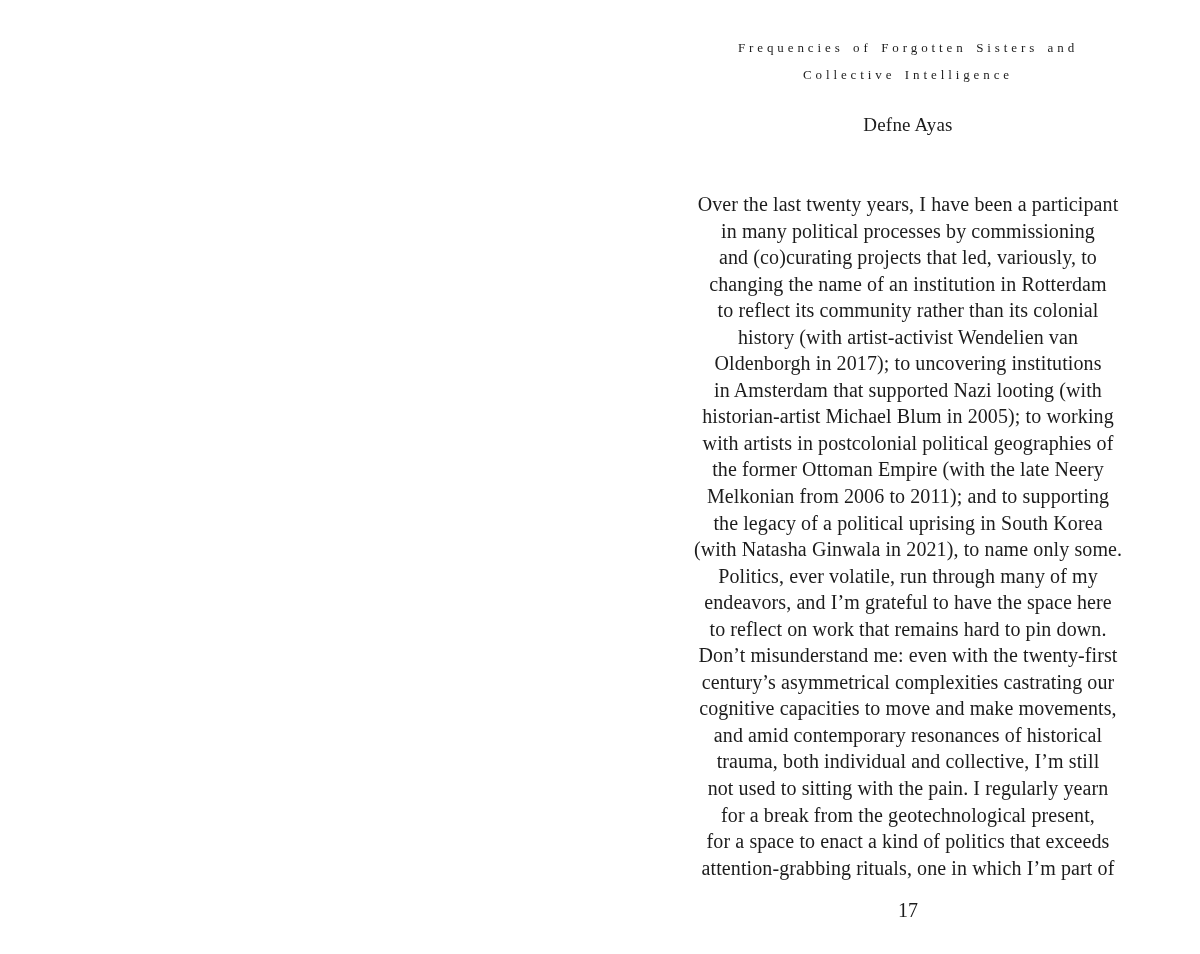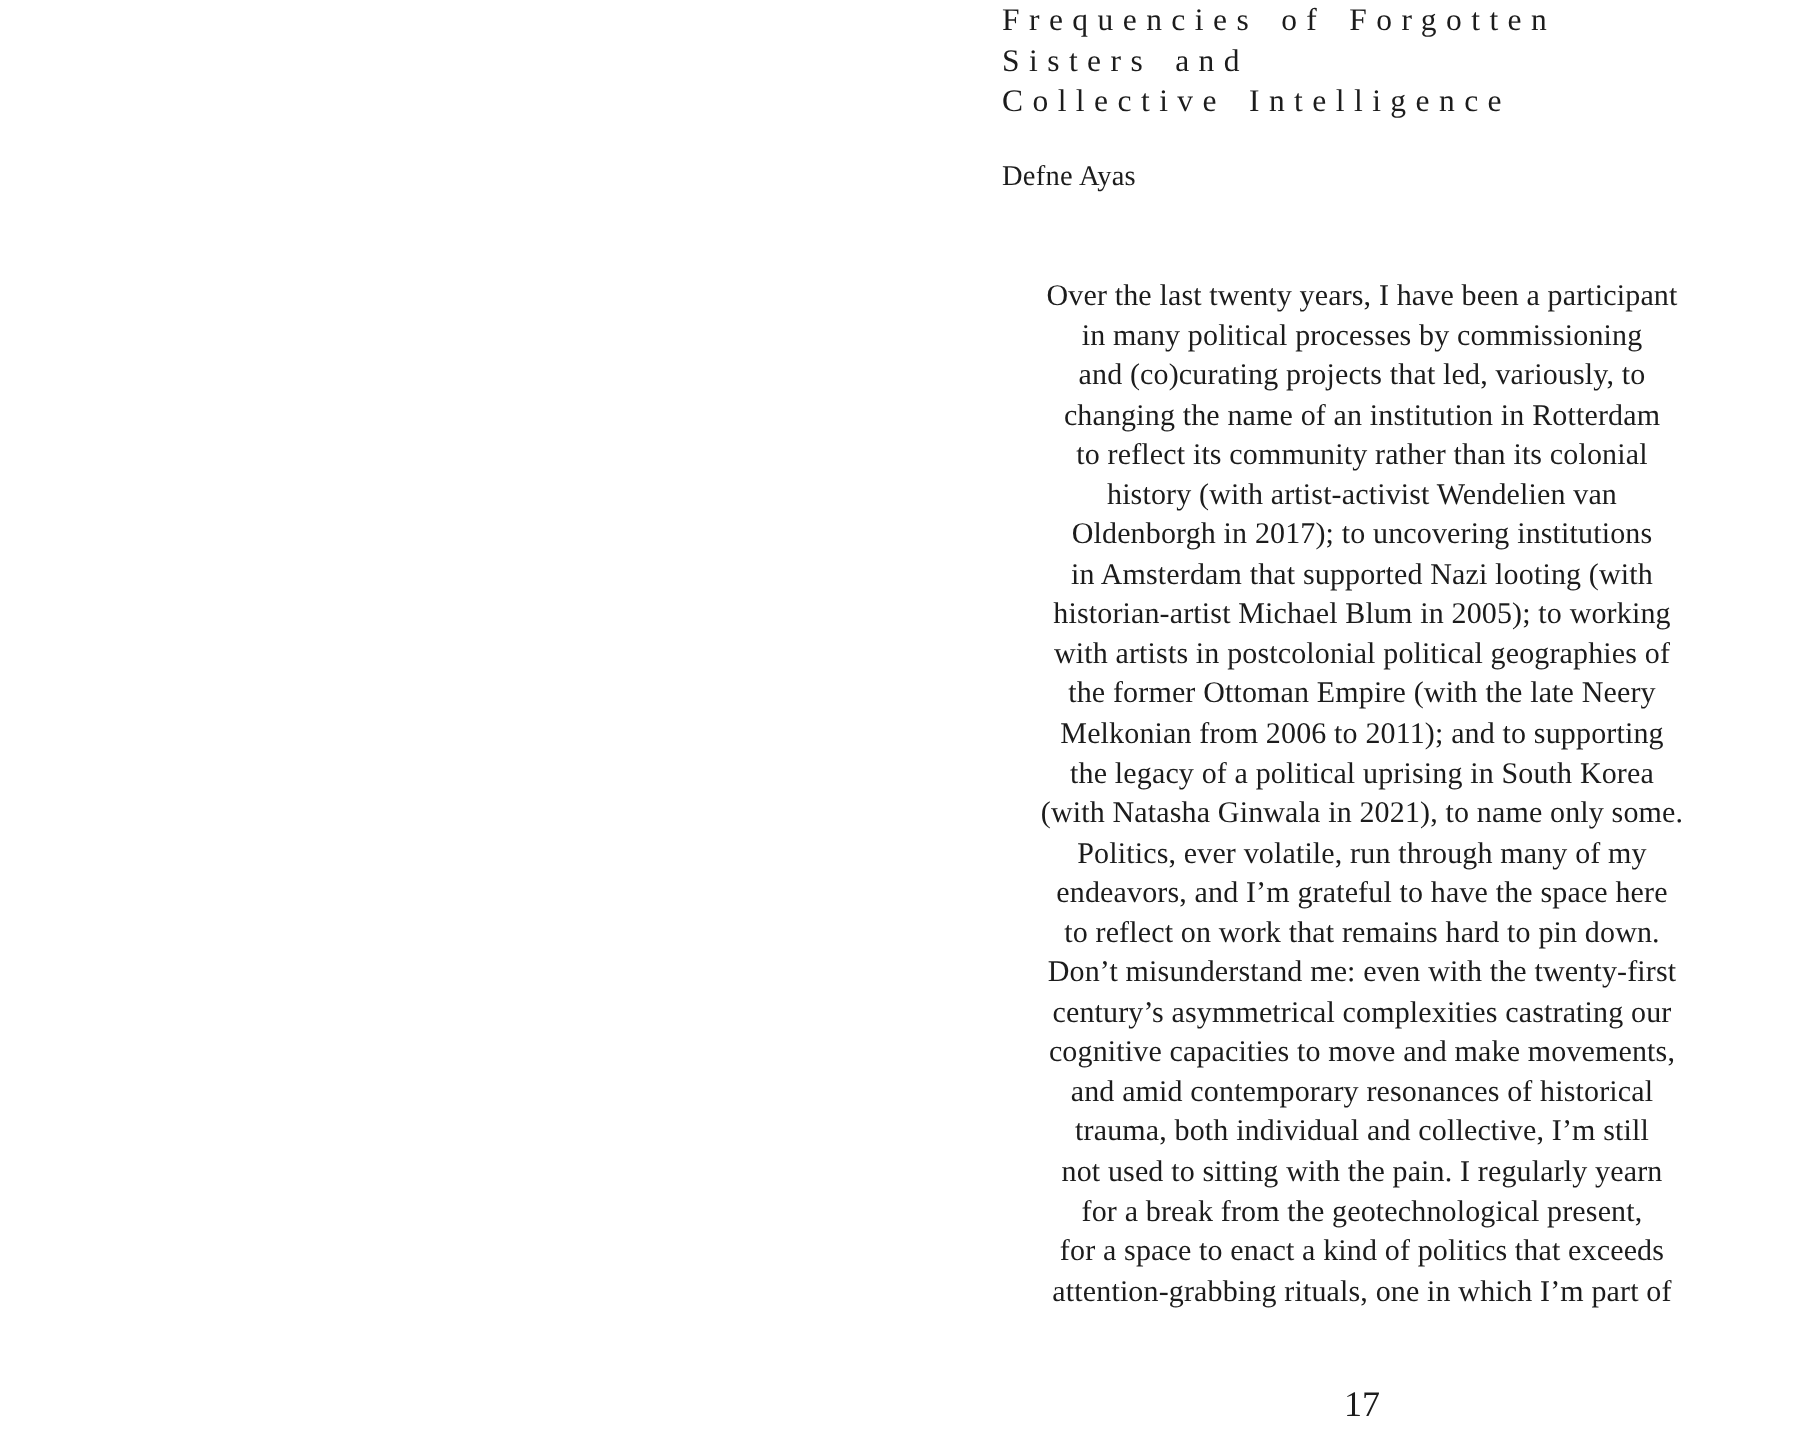--- a/index.html
+++ b/index.html
@@ -26,51 +26,52 @@
   }
   .right-page {
     position: absolute;
     left: 668px;
     top: 0;
     width: 480px;
     height: 954px;
   }
   .chapter-title {
     margin: 0;
-    font-size: 21px;
+    padding-top: 34px;
+    font-size: 13px;
     font-weight: normal;
     line-height: 27px;
+    text-align: center;
     letter-spacing: 0.30em;
     word-spacing: 0.18em;
     white-space: pre-line;
   }
   .author {
     margin-top: 25px;
     font-size: 19px;
     line-height: 24px;
-    text-align: left;
+    text-align: center;
     letter-spacing: 0.01em;
   }
   .body-text {
     margin-top: 54px;
     font-size: 20px;
     line-height: 26.55px;
     text-align: center;
     white-space: pre-line;
     letter-spacing: 0.005em;
   }
   .page-number {
     position: absolute;
     top: 898px;
     left: 0;
     width: 480px;
     text-align: center;
-    font-size: 24px;
+    font-size: 20px;
     line-height: 24px;
-    margin-top: 27px;
   }
 </style>
 </head>
 <body>
 
 <div class="spread">
   <div class="left-page"></div>
   <div class="right-page">
     <h1 class="chapter-title">Frequencies of Forgotten Sisters and
 Collective Intelligence</h1>

